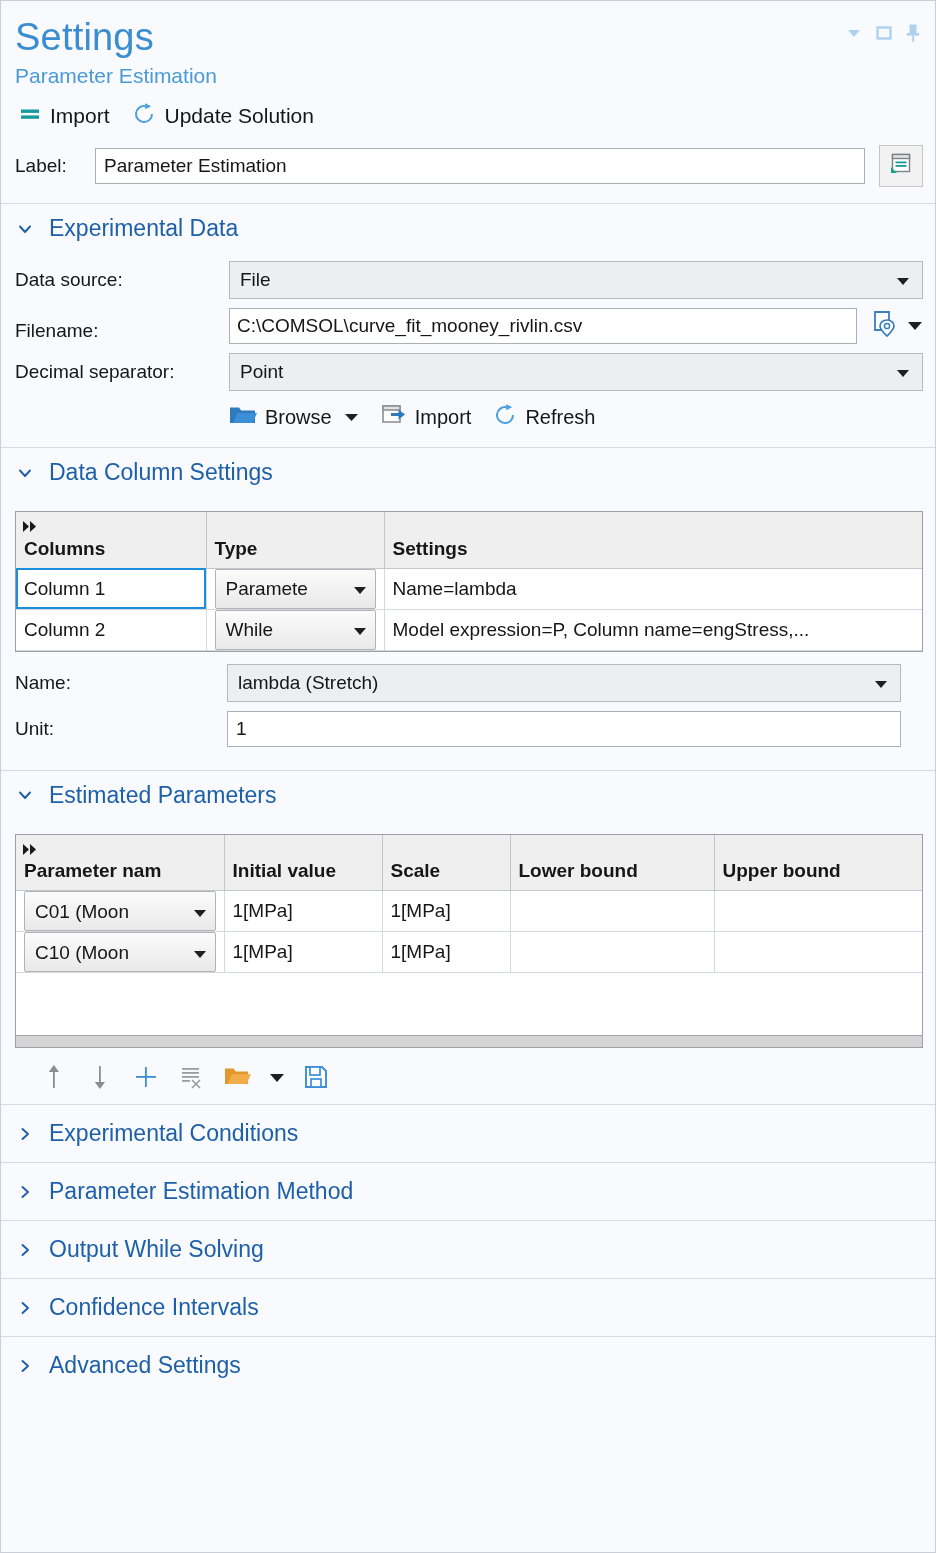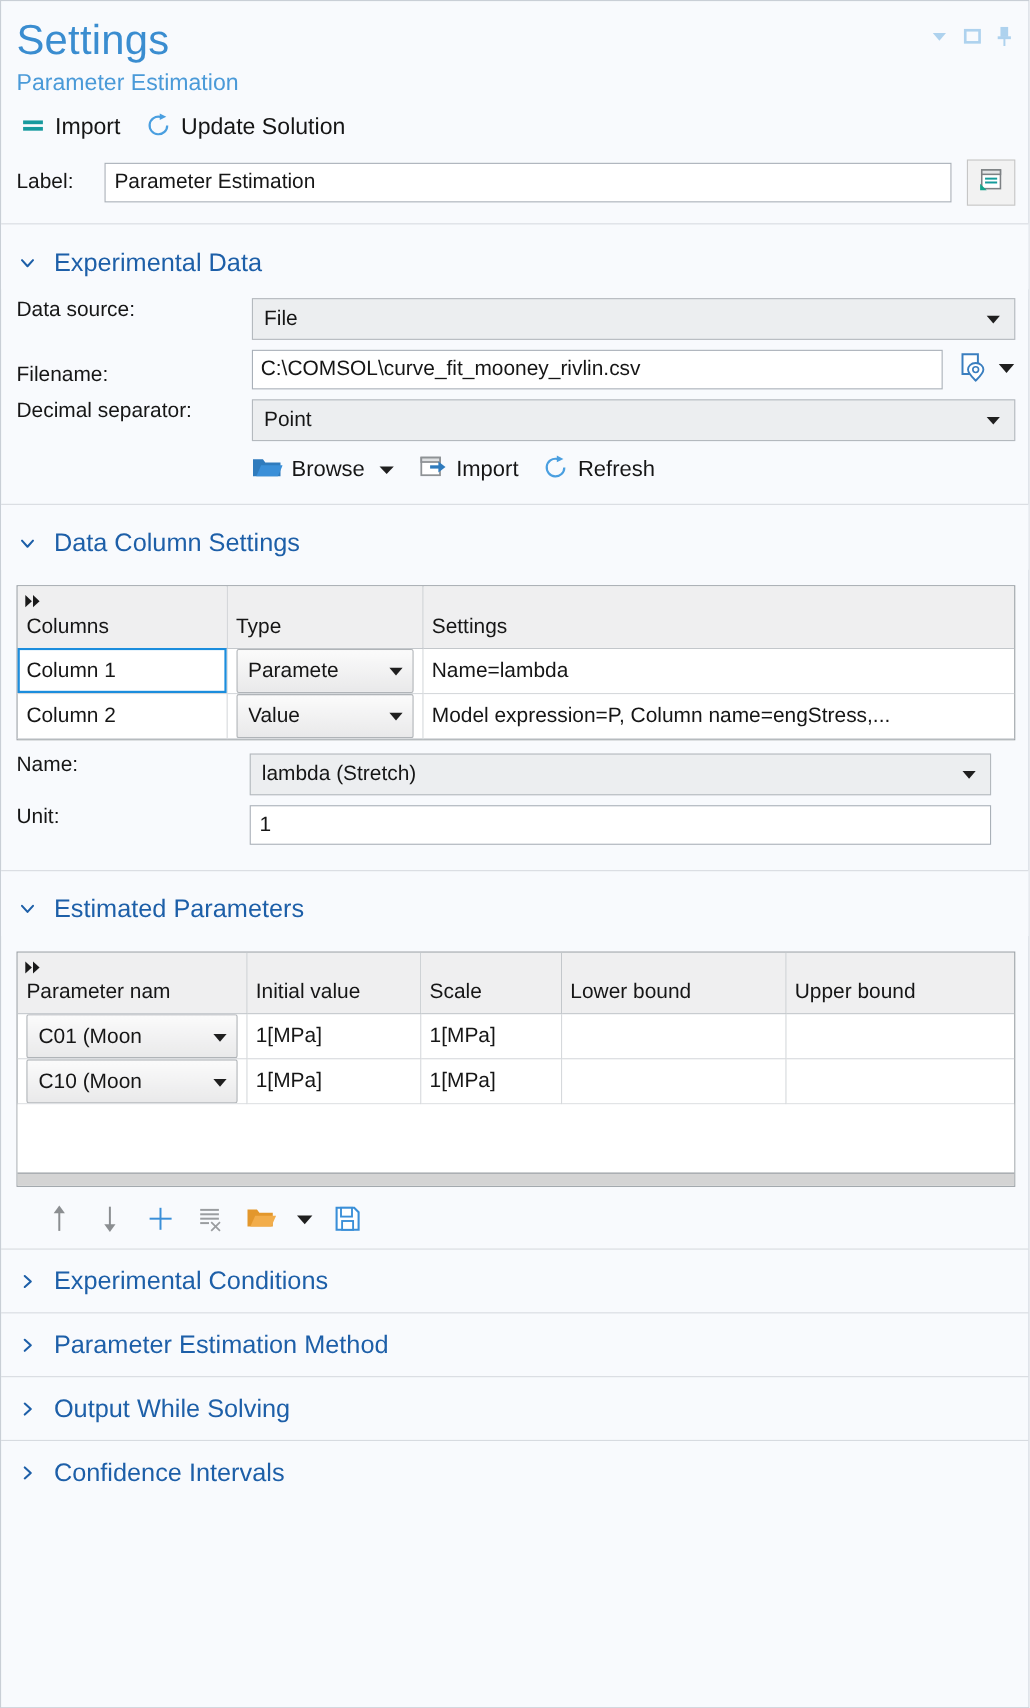--- a/index.html
+++ b/index.html
@@ -56,31 +56,31 @@
   }
   .label-btn {
     width: 44px; height: 42px; margin-left: 14px;
     background: #f2f2f2; border: 1px solid #c6c6c6;
     display:flex; align-items:center; justify-content:center;
   }
 
   
   .sec-head {
     display: flex; align-items: center; gap: 16px;
-    padding: 21px 0 11px 16px;
+    padding: 11px 0 11px 16px;
     border-top: 1px solid #d7dbe0;
     background: #f8fafd;
   }
   .sec-title { font-size: 23px; color: #1d5fa8; }
   .chev { width: 16px; display:flex; align-items:center; justify-content:center; }
 
   .sec-body { padding: 8px 12px 14px 14px; }
 
   
-  .frow { display: flex; margin-bottom: 9px; }
+  .frow { display: flex; align-items: center; margin-bottom: 9px; }
   .frow-label { font-size: 19px; color: #161616; width: 214px; flex: none; }
   .combo {
     flex: 1; height: 38px; background: #eceef0;
     border: 1px solid #b4b9be;
     display: flex; align-items: center; padding: 0 10px;
     font-size: 19px; color: #161616; position: relative;
   }
   .combo .caret { position:absolute; right: 12px; top: 50%; transform: translateY(-50%); }
   .filename-wrap { display:flex; align-items:center; flex:1; }
   .filename-input {
@@ -98,21 +98,21 @@
   .fb-label { font-size: 20px; color:#161616; }
 
   
   .tbl-outer {
     border: 1px solid #9aa0a6; background: #fff; margin: 6px 0 0 0;
   }
   table.grid { width:100%; border-collapse: collapse; table-layout: fixed; }
   table.grid th {
     background: #efeff0; border-right: 1px solid #c3c7cb;
     border-bottom: 1px solid #c3c7cb;
-    font-weight: 400; font-size: 19px; color:#161616;
+    font-weight: 700; font-size: 19px; color:#161616;
     text-align: left; padding: 6px 8px 8px 8px; vertical-align: bottom;
     height: 56px; position: relative; overflow:hidden; white-space:nowrap;
   }
   table.grid th:last-child { border-right: none; }
   table.grid td {
     border-right: 1px solid #d6d9dc; border-bottom: 1px solid #d6d9dc;
     font-size: 19px; padding: 0 8px; height: 40px; color:#161616;
     background: #fff; white-space: nowrap; overflow: hidden;
   }
   table.grid td:last-child { border-right: none; }
@@ -354,21 +354,21 @@
                     </svg>
                 </span>
               </span>
             </td>
             <td>Name=lambda</td>
           </tr>
           <tr>
             <td class="row-alt">Column 2</td>
             <td class="cell-pad">
               <span class="cell-combo">
-                <span class="cc-text">Value</span>
+                <span class="cc-text">While</span>
                 <span>
                   <svg width="14" height="10" viewBox="0 0 14 10">
                       <path d="M1 2 L13 2 L7 9 Z" fill="#1f1f1f"></path>
                     </svg>
                 </span>
               </span>
             </td>
             <td>Model expression=P, Column name=engStress,...</td>
           </tr>
         </tbody>
@@ -546,14 +546,22 @@
 
   <div class="sec-collapsed">
     <span class="chev">
       <svg width="14" height="16" viewBox="0 0 14 16">
           <path d="M4.5 3 L10 8 L4.5 13" fill="none" stroke="#1d5fa8" stroke-width="1.9" stroke-linecap="round" stroke-linejoin="round"></path>
         </svg>
     </span>
     <span class="sec-title">Confidence Intervals</span>
   </div>
 
+  <div class="sec-collapsed">
+    <span class="chev">
+      <svg width="14" height="16" viewBox="0 0 14 16">
+          <path d="M4.5 3 L10 8 L4.5 13" fill="none" stroke="#1d5fa8" stroke-width="1.9" stroke-linecap="round" stroke-linejoin="round"></path>
+        </svg>
+    </span>
+    <span class="sec-title">Advanced Settings</span>
+  </div>
 
 </div>
 
 </body></html>

